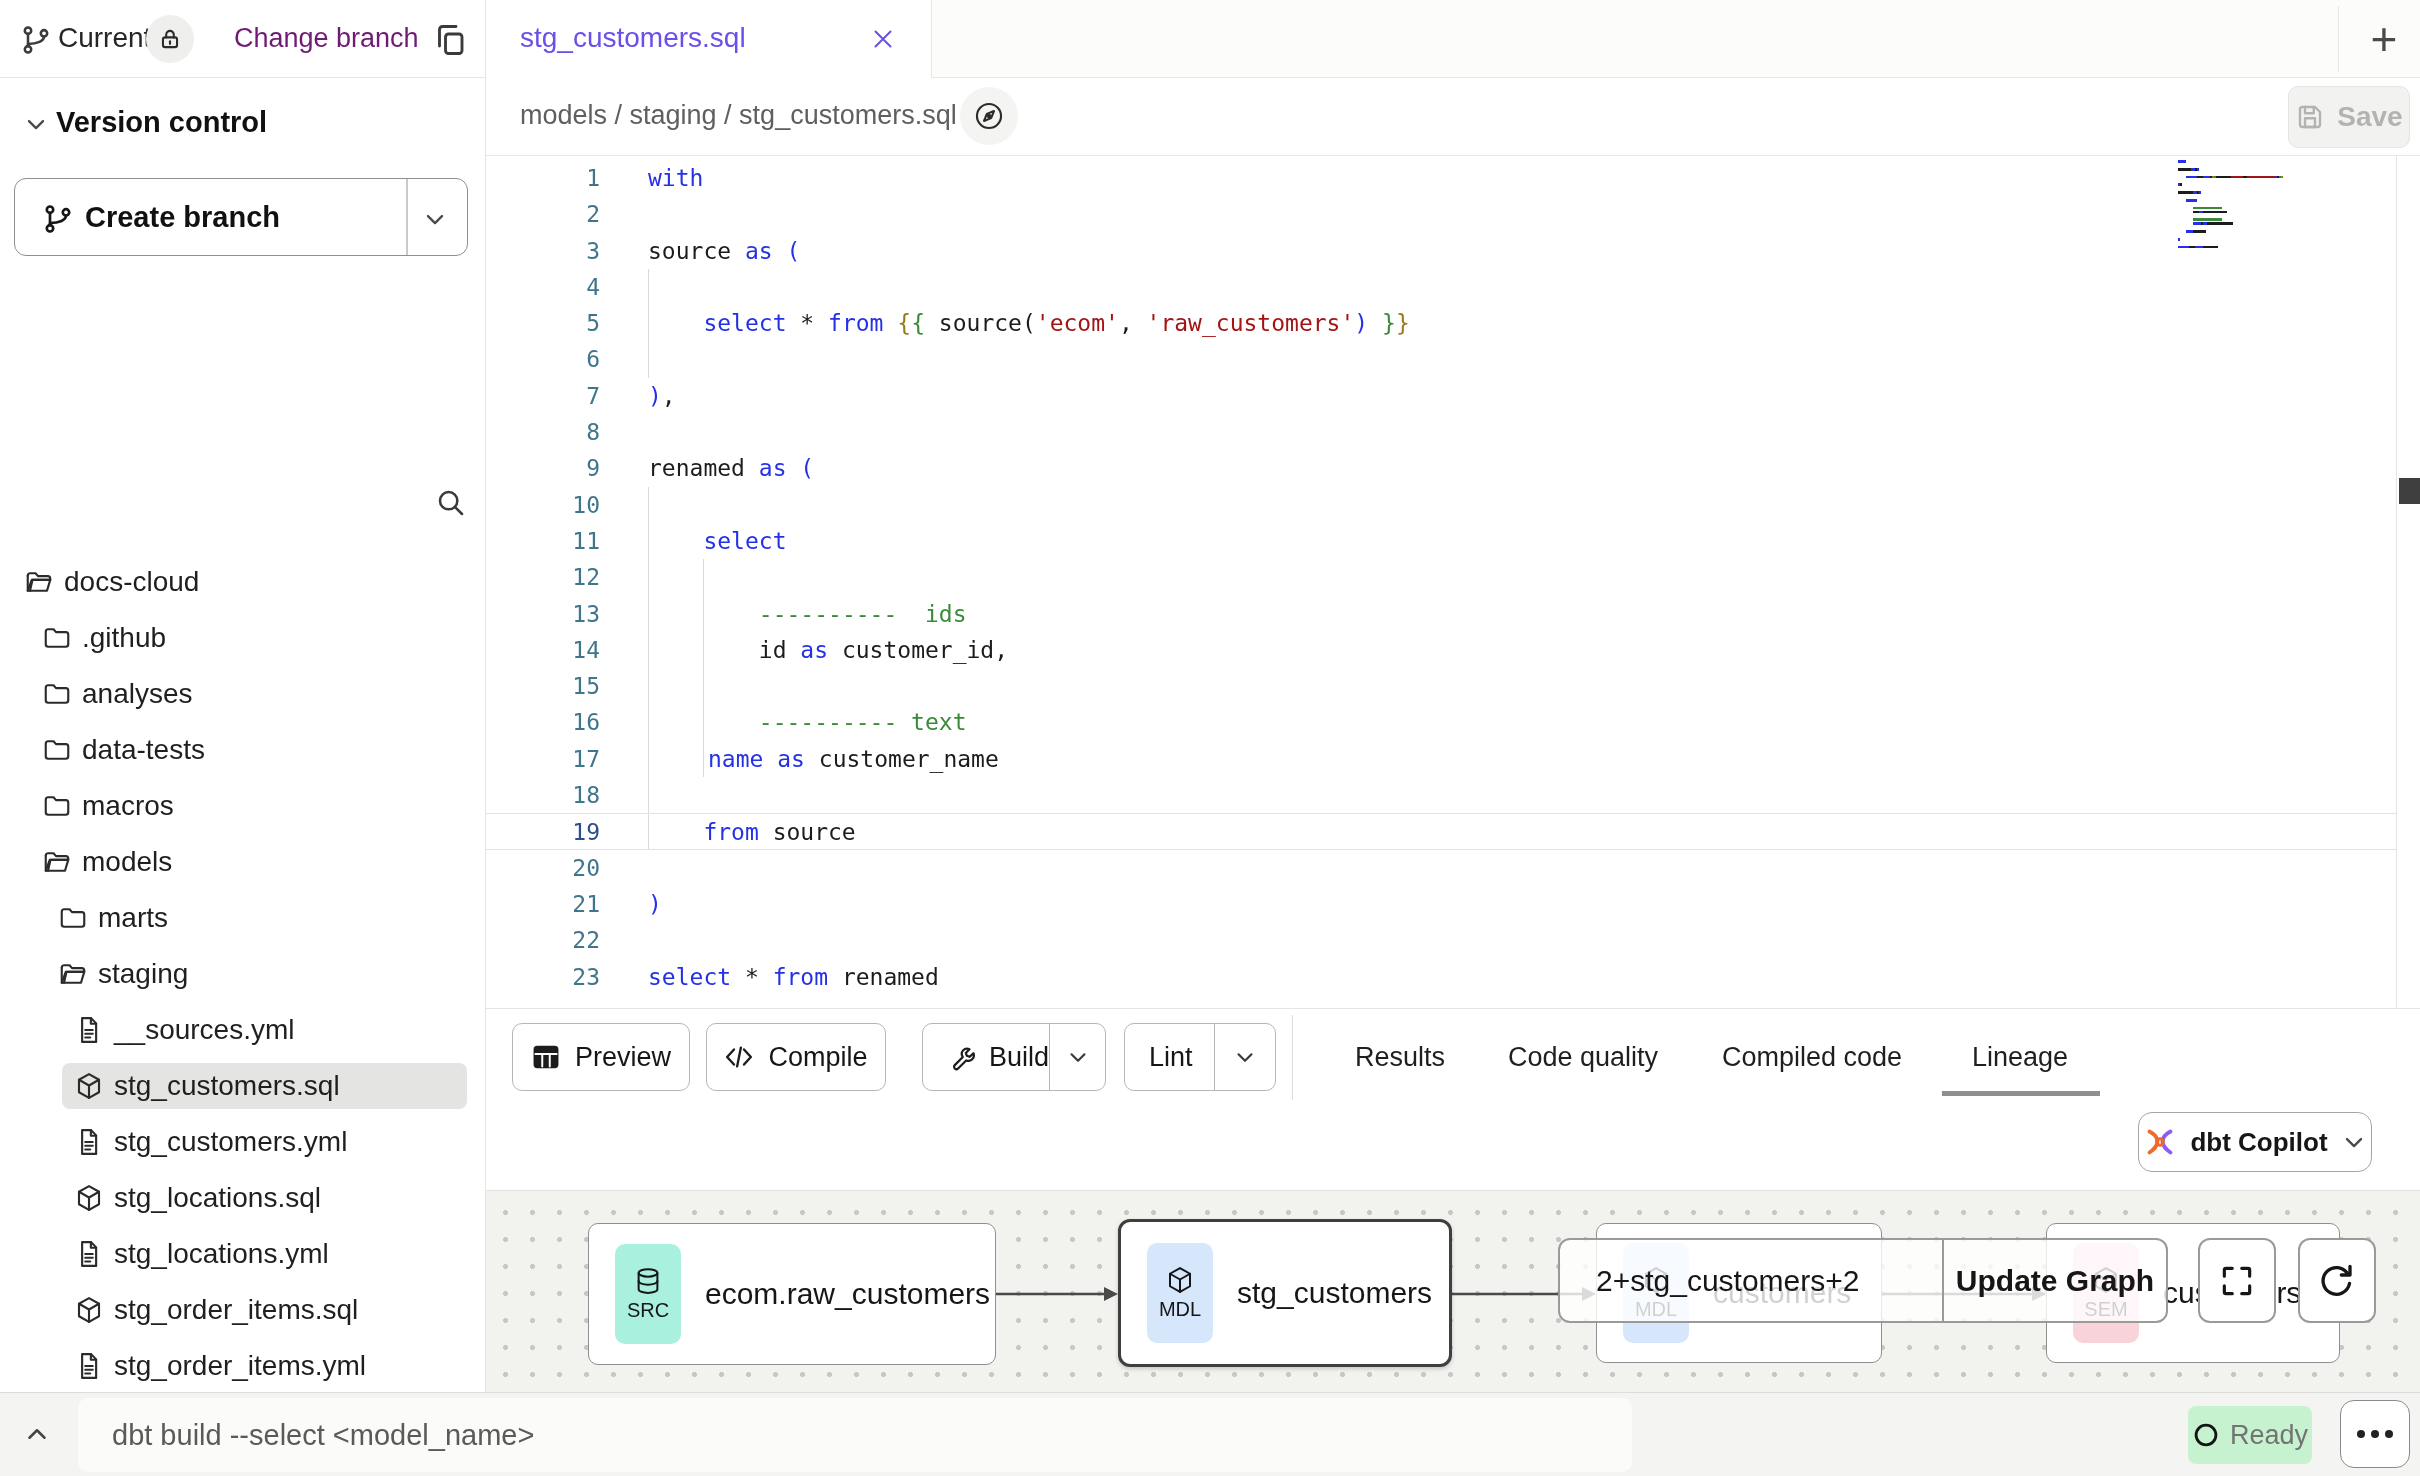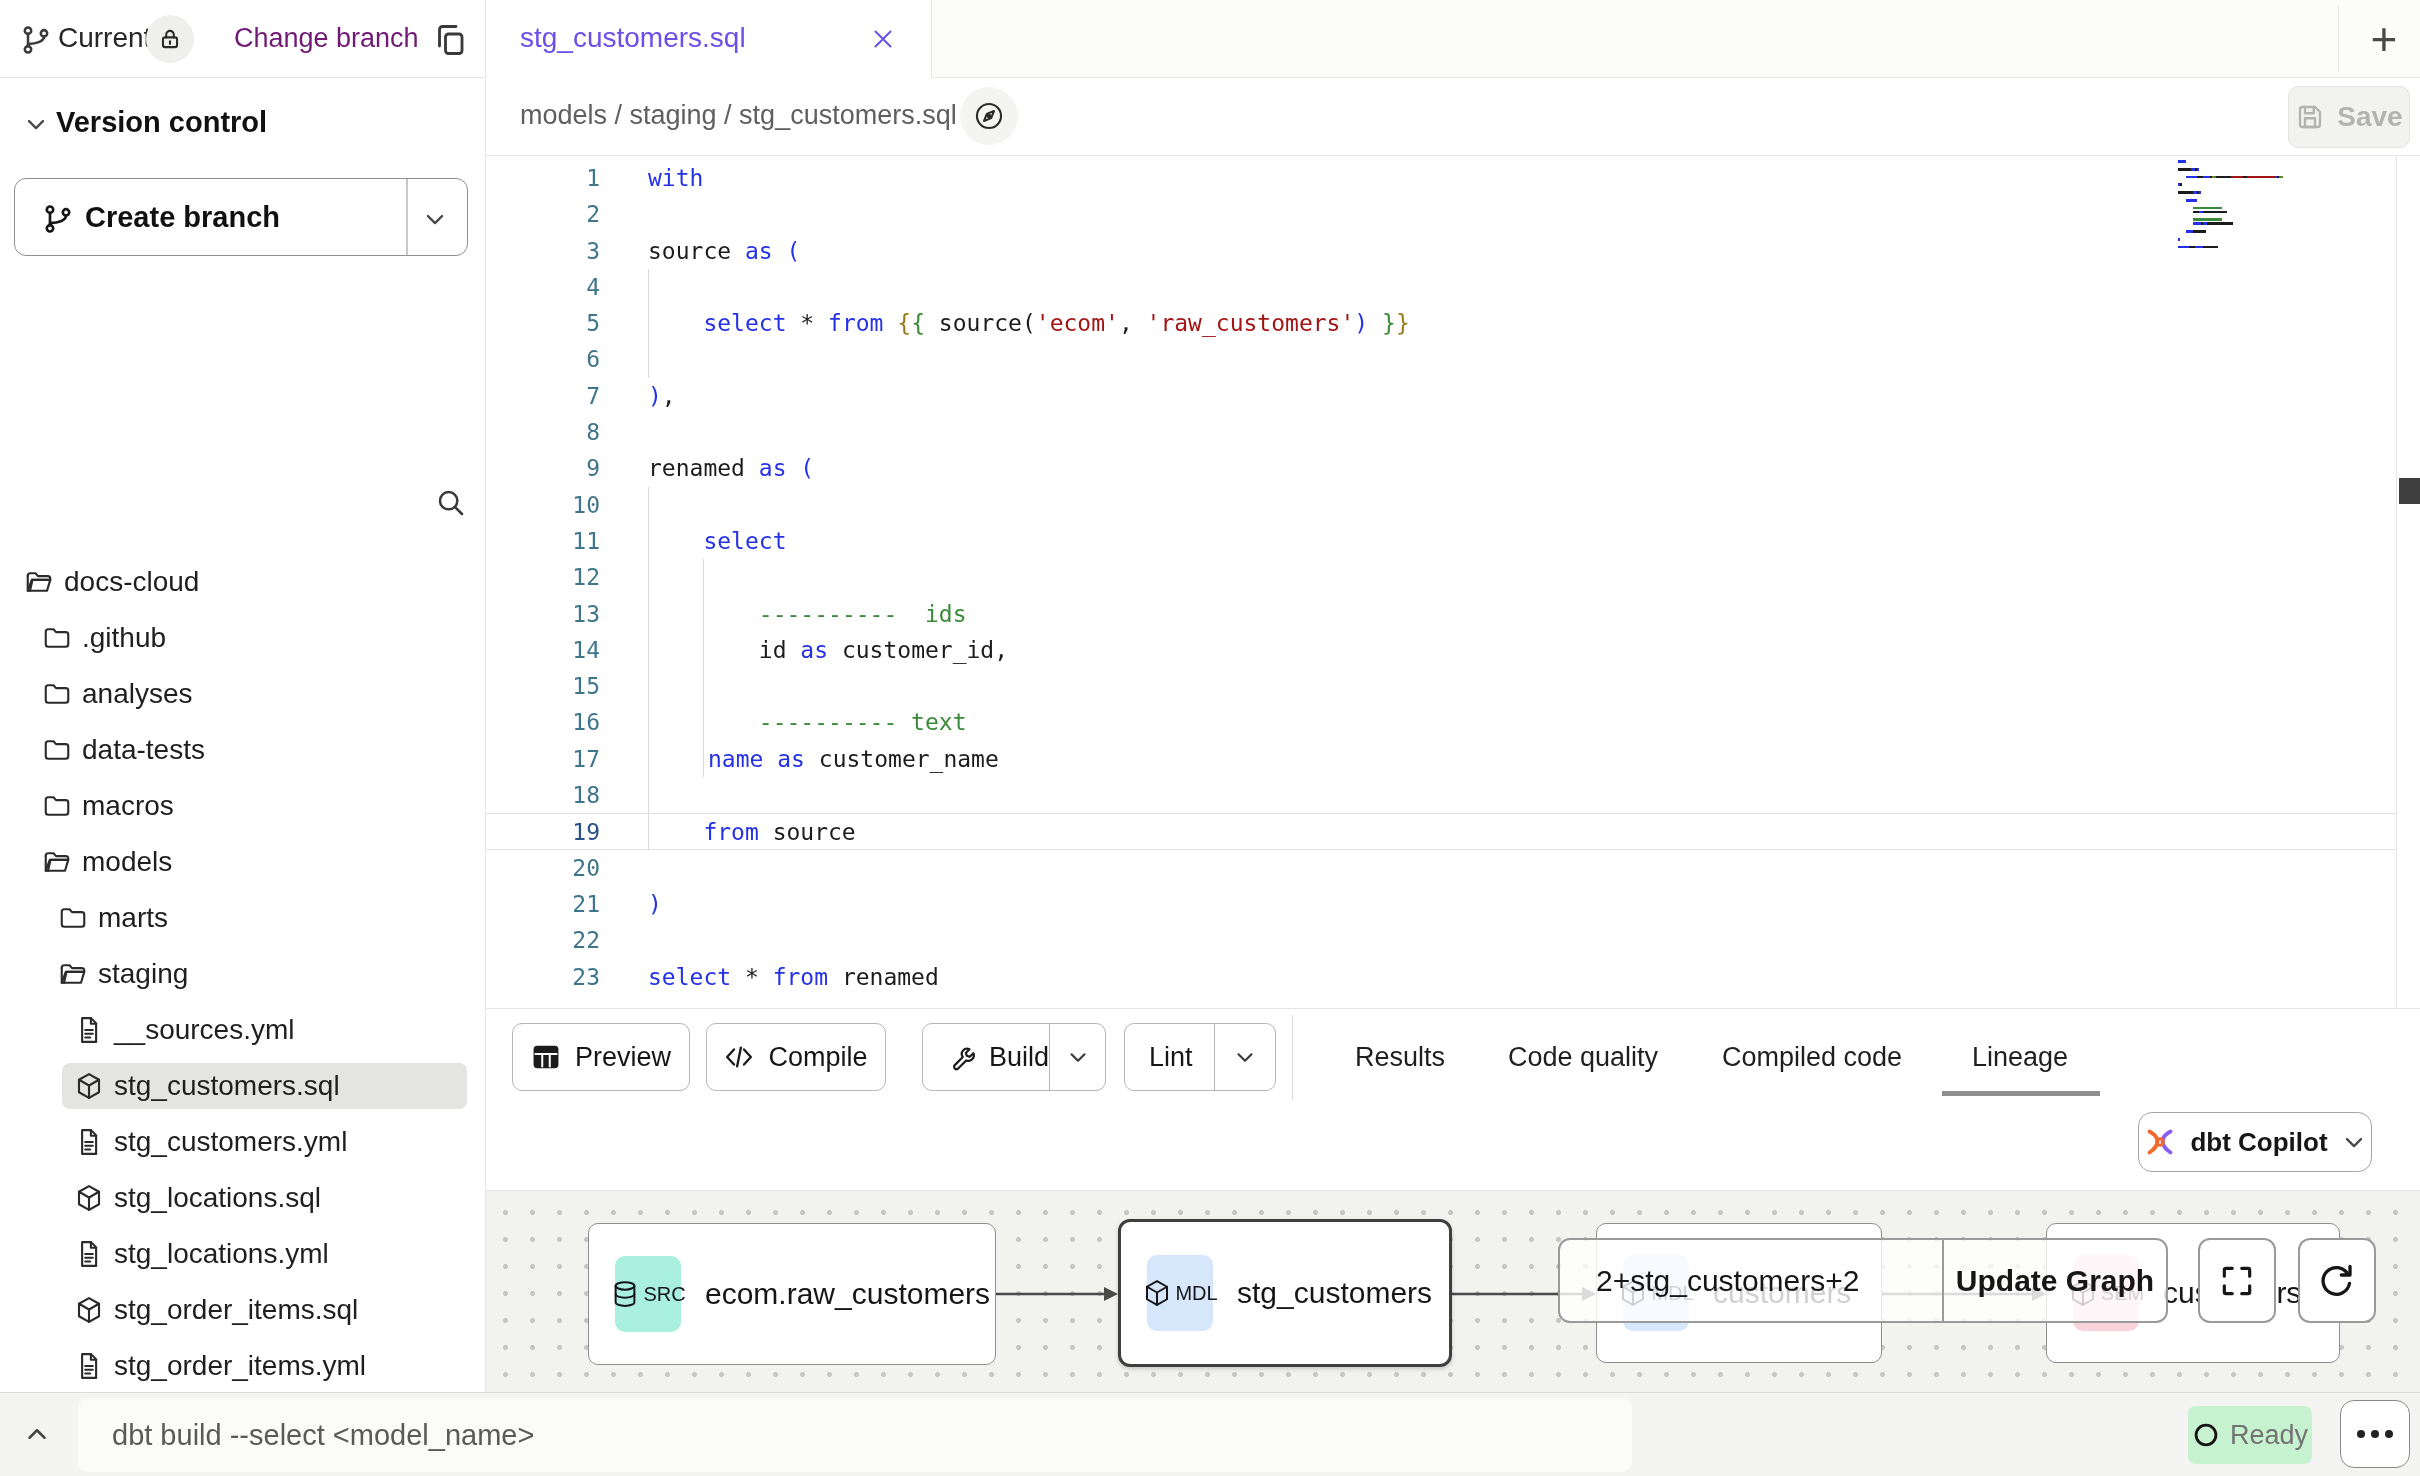--- a/index.html
+++ b/index.html
@@ -105,22 +105,22 @@
 
   #canvas { position:absolute; left:0; top:1190px; width:100%; height:202px;
             background-color:#f2f2ef; border-top:1px solid #e3e3e1;
             background-image:radial-gradient(#c7c7c3 2.2px, transparent 2.8px);
             background-size:27px 27px; background-position:6px 8px; overflow:hidden; }
   #edges-svg { position:absolute; left:0; top:0; z-index:1; }
   .lnode { position:absolute; background:#fff; border:1.5px solid #8f8f8f; border-radius:10px; z-index:2;
            display:flex; align-items:center; cursor:pointer; }
   .lnode.selected { border:3.5px solid #3f3f3f; border-radius:12px;
                     box-shadow:0 2px 4px rgba(0,0,0,0.18); }
-  .lbadge { margin-left:26px; width:66px; height:76px; border-radius:10px; flex:none;
-            display:flex; flex-direction:row; align-items:center; justify-content:center; gap:3px; }
+  .lbadge { margin-left:26px; width:66px; height:100px; border-radius:10px; flex:none;
+            display:flex; flex-direction:column; align-items:center; justify-content:center; gap:3px; }
   .lbadge .blabel { font-size:20px; font-weight:500; color:#16161a; }
   .lnode .nlabel { margin-left:24px; font-size:30px; color:#161616; white-space:nowrap; }
 
   #graph-overlay { position:absolute; left:1072px; top:47px; width:610px; height:85px; z-index:3;
                    background:rgba(255,255,255,0.8); border:2px solid #9a9a9a; border-radius:12px;
                    display:flex; align-items:center; }
   #selector-input { width:382px; height:100%; display:flex; align-items:center; padding-left:36px;
                     font-size:30px; color:#161616; cursor:text; }
   #overlay-divider { width:2px; height:100%; background:#9a9a9a; }
   #update-graph-btn { flex:1; height:100%; display:flex; align-items:center; justify-content:center;

